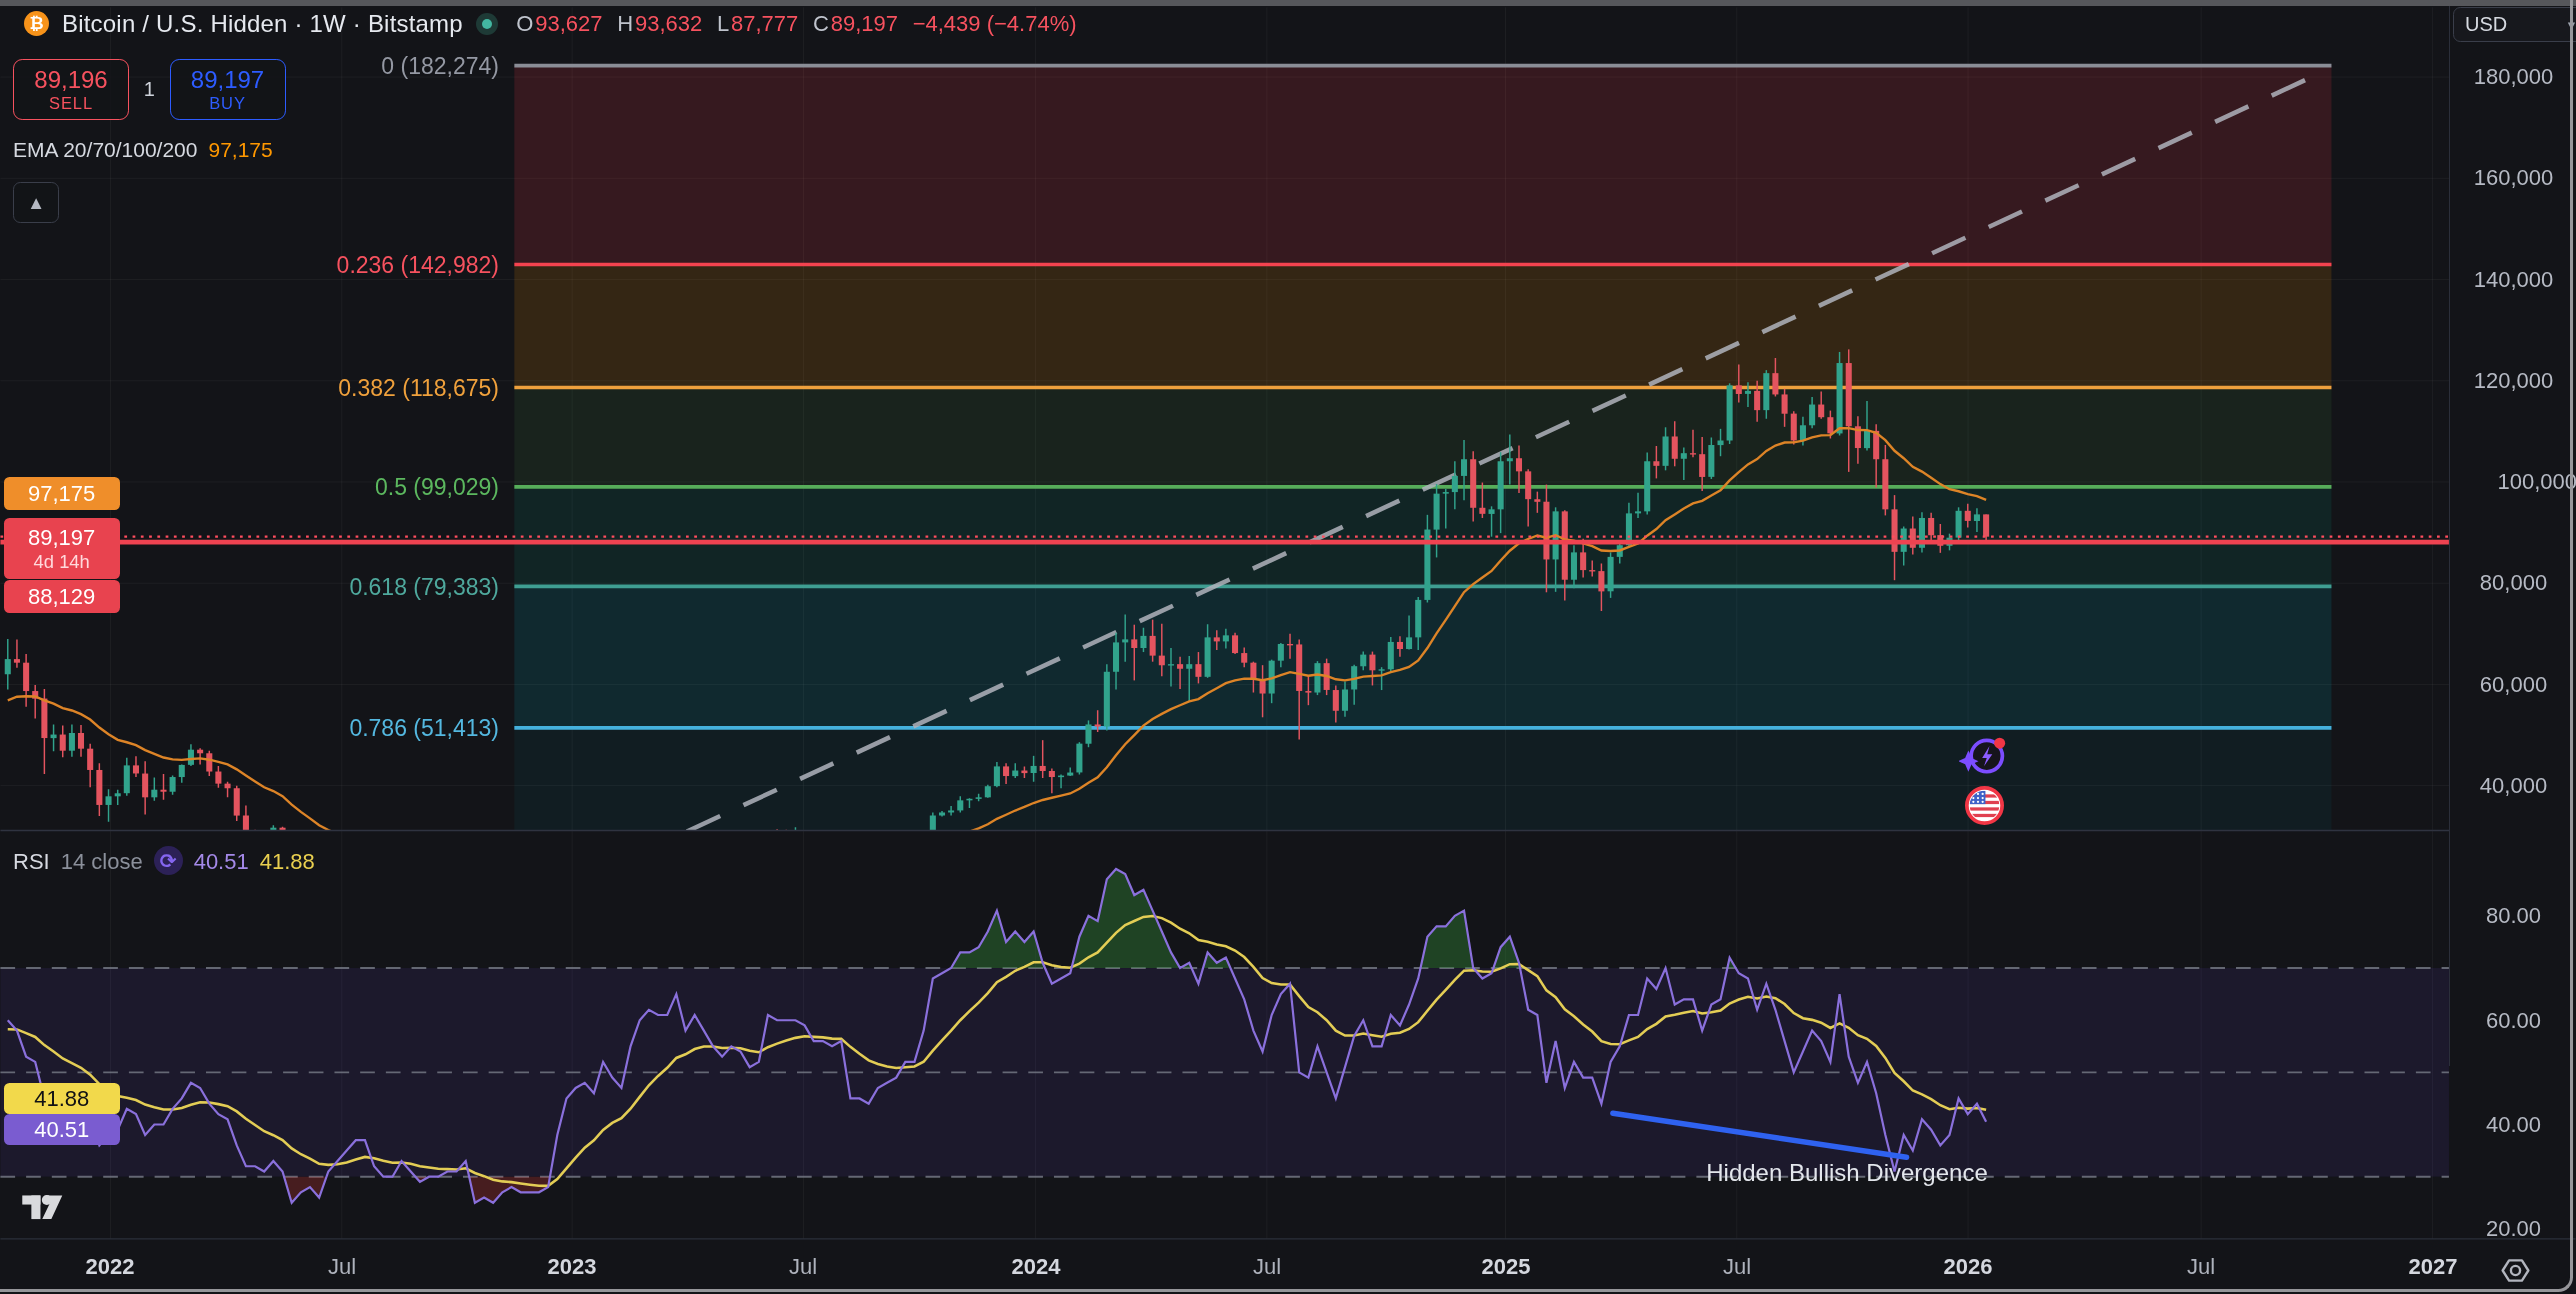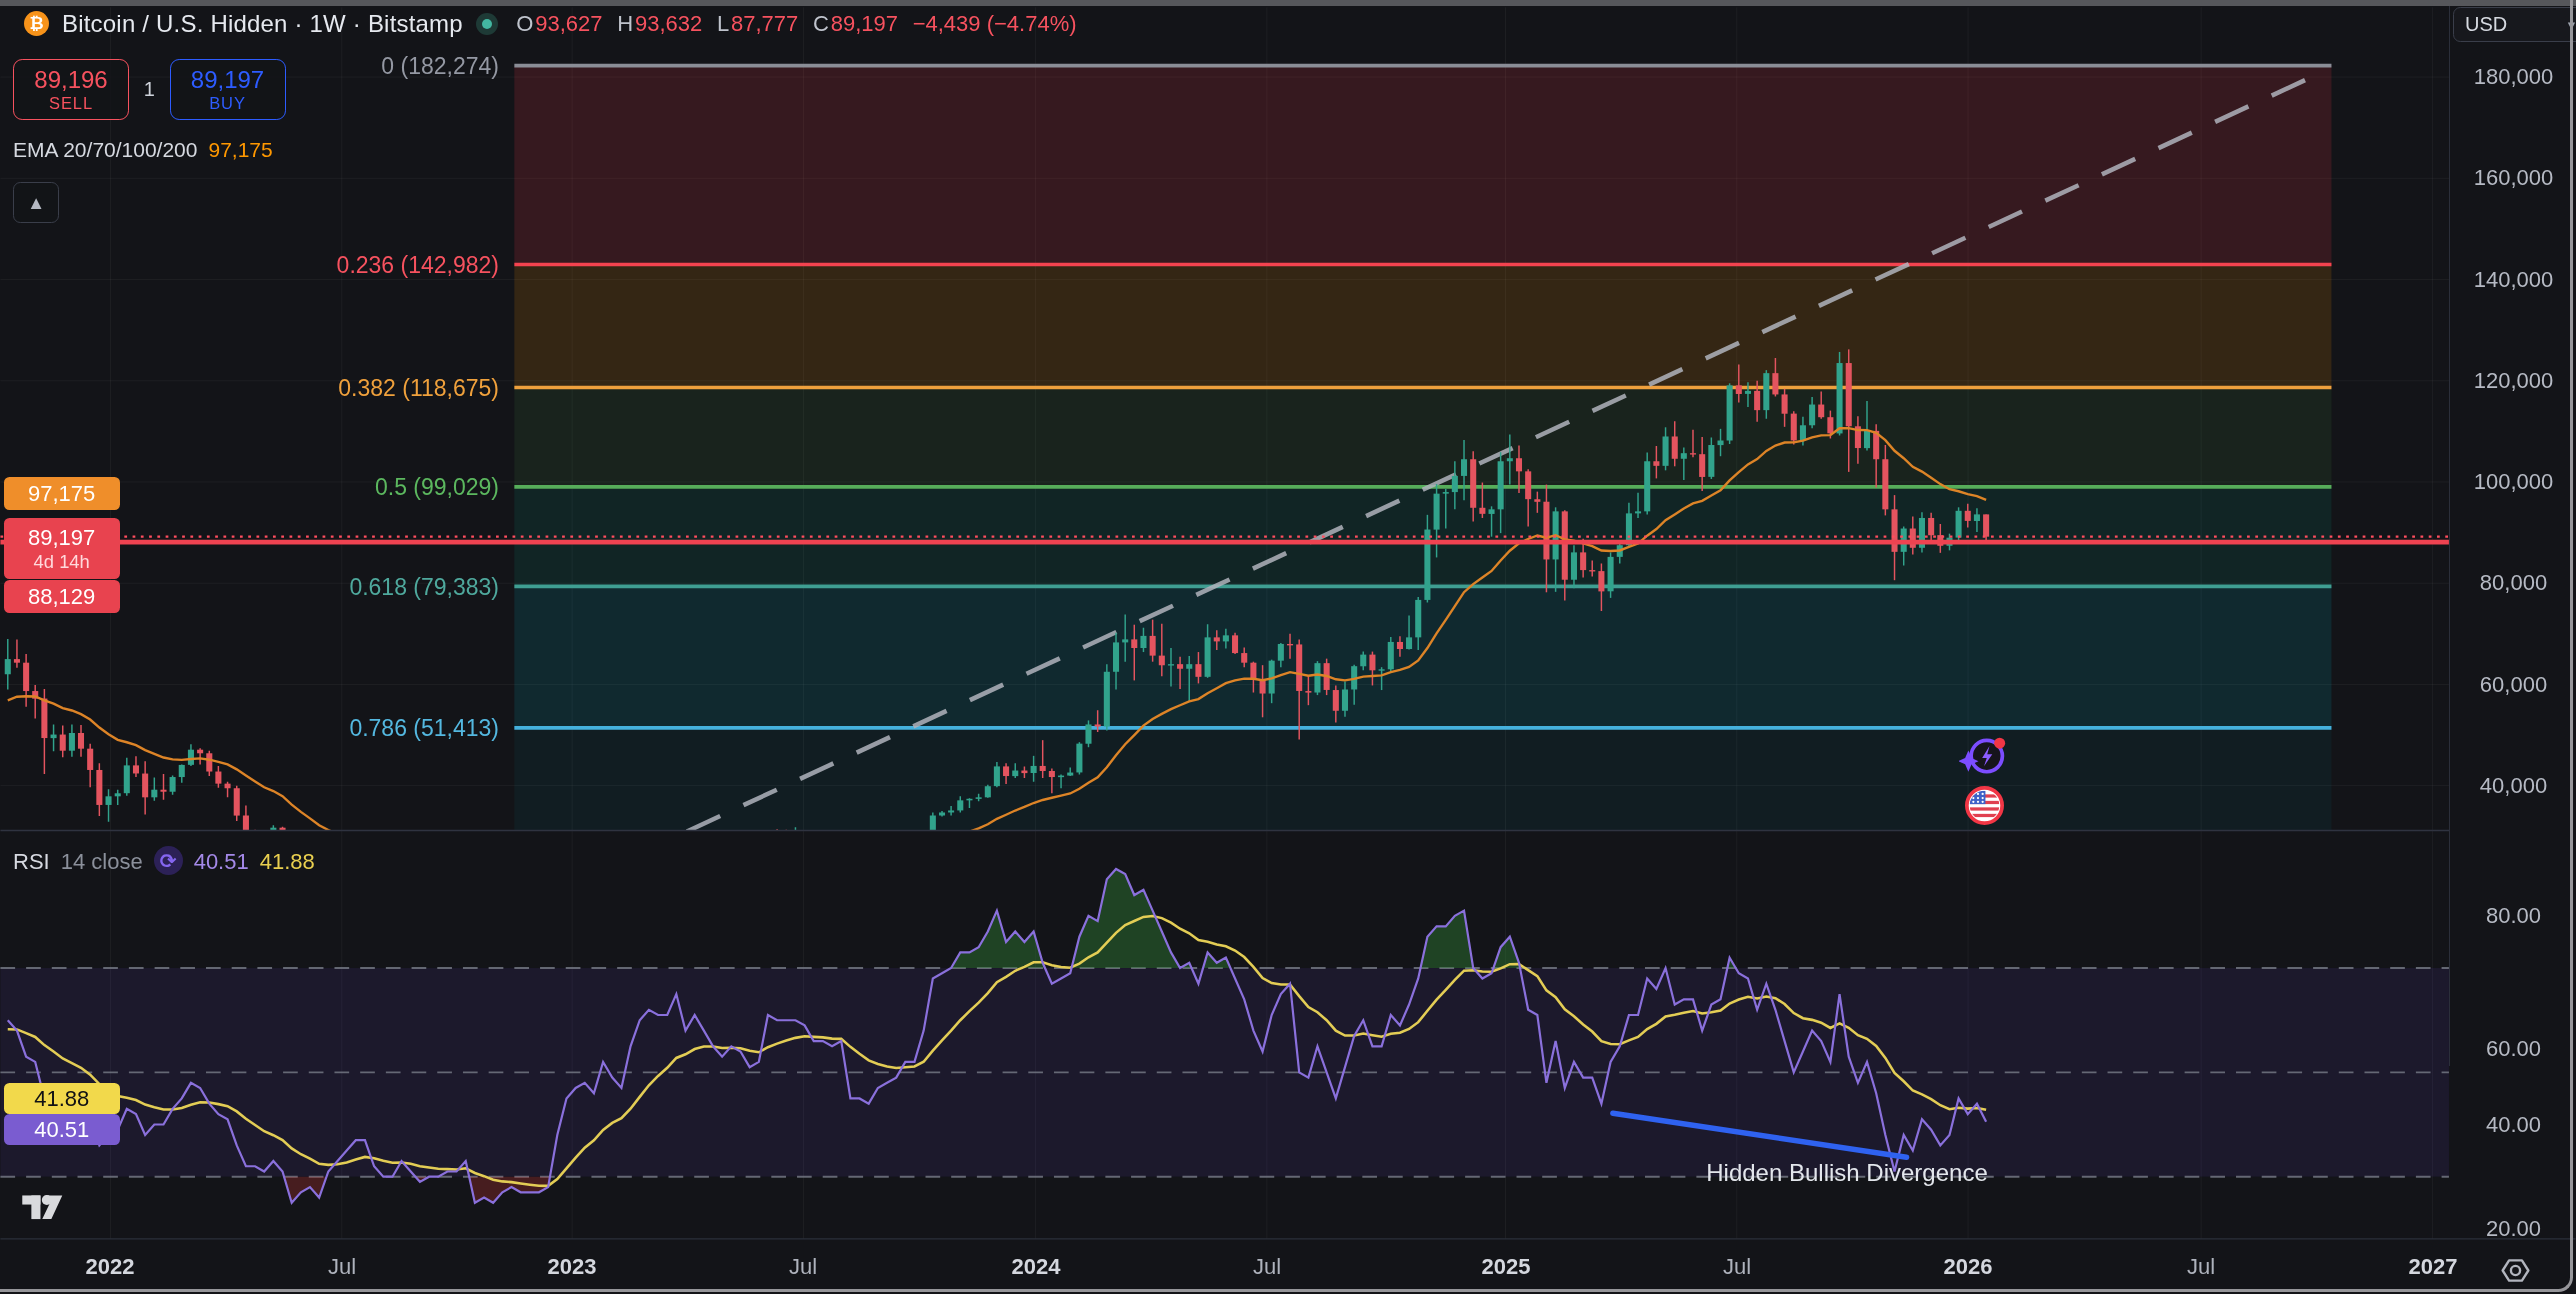--- a/index.html
+++ b/index.html
@@ -629,26 +629,26 @@
       <div class="fib-label" style="left: 499px; top: 487px; color: rgb(92, 184, 95);">0.5 (99,029)</div>
       <div class="fib-label" style="left: 499px; top: 587px; color: rgb(79, 169, 157);">0.618 (79,383)</div>
       <div class="fib-label" style="left: 499px; top: 728px; color: rgb(84, 184, 224);">0.786 (51,413)</div>
     </div>
 
   <div class="ov" id="price-axis">
       <div class="tick" style="top: 77px;">180,000</div>
       <div class="tick" style="top: 178px;">160,000</div>
       <div class="tick" style="top: 280px;">140,000</div>
       <div class="tick" style="top: 381px;">120,000</div>
-      <div class="tick" style="top: 482px;">100,000</div>
+      <div class="tick" style="top: 482px; text-align: right;">100,000</div>
       <div class="tick" style="top: 583px;">80,000</div>
       <div class="tick" style="top: 685px;">60,000</div>
       <div class="tick" style="top: 786px;">40,000</div>
       <div class="tick" style="top: 916px;">80.00</div>
-      <div class="tick" style="top: 1021px; margin-top: 28px;">60.00</div>
+      <div class="tick" style="top: 1021px;">60.00</div>
       <div class="tick" style="top: 1125px;">40.00</div>
       <div class="tick" style="top: 1229px;">20.00</div>
     </div>
 
   <div class="badge" id="badge-ema">
       <span>97,175</span>
     </div>
   <div class="badge" id="badge-last">
     <span>89,197</span>
     <span class="cd">4d 14h</span>

